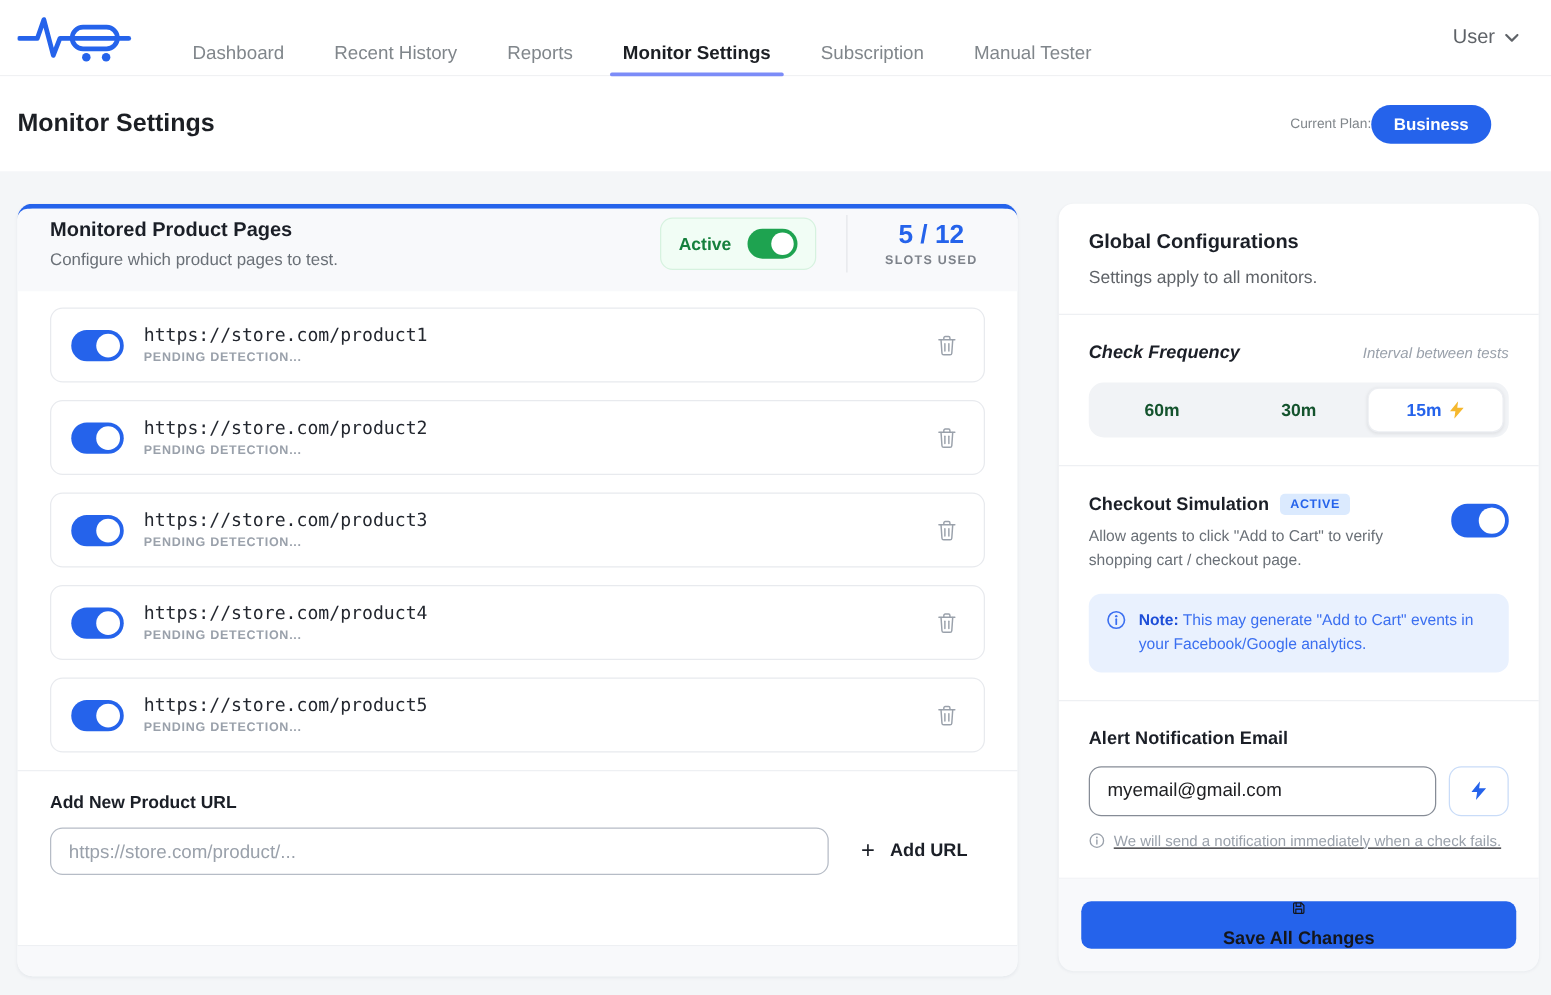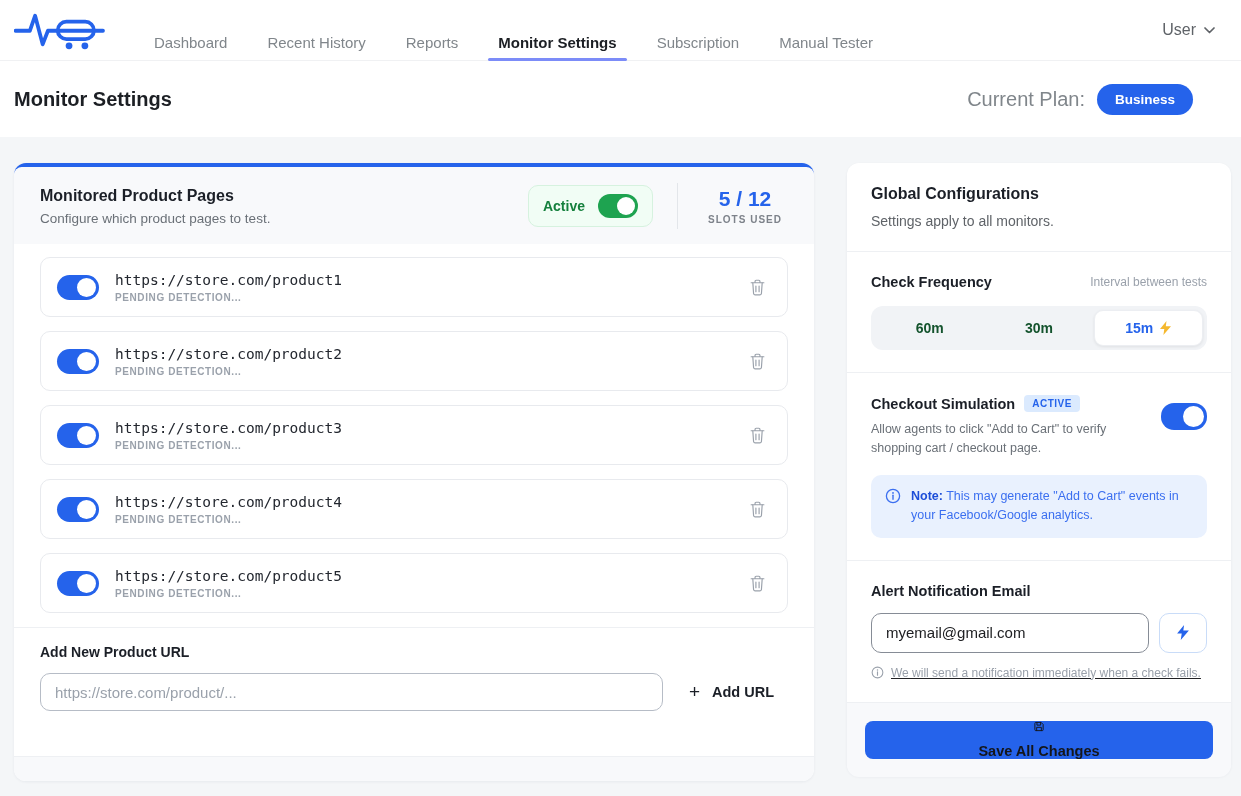--- a/index.html
+++ b/index.html
@@ -25,36 +25,36 @@
     height:3px; background:#7c8cf8; border-radius:2px;
   }
   .spacer { flex:1; }
   .user-menu { display:flex; align-items:center; gap:8px; color:#5f6368; font-size:16px; cursor:pointer; }
   
   .titlebar {
     height:76px; background:#fff; display:flex; align-items:center;
     padding:0 48px 0 14px;
   }
   .page-title { font-size:20px; font-weight:700; color:#1c1f24; }
-  .plan-label { font-size:20px; color:#80868b; margin-right:12px; }
+  .plan-label { font-size:11px; color:#80868b; }
   .plan-badge {
     background:#2563eb; color:#fff; font-size:13.5px; font-weight:600;
     padding:8px 18px; border-radius:17px; cursor:pointer;
   }
   
   .main { display:flex; align-items:flex-start; gap:33px; padding:26px 10px 0 14px; }
   .card {
     background:#fff; border-radius:12px; box-shadow:0 1px 3px rgba(20,30,60,.06);
     display:flex; flex-direction:column;
   }
   .card.left { width:800px; height:618px; border-top:4px solid #2563eb; }
   .card.right { width:384px; height:613px; }
   
   .mon-header {
-    background:#f8f9fb; border-radius:8px 8px 0 0; padding:16px 26px 15px;
+    background:#f8f9fb; border-radius:8px 8px 0 0; padding:5px 26px 15px;
     display:flex; align-items:center;
   }
   .mon-title { font-size:16px; font-weight:700; color:#1b1f27; }
   .mon-sub { font-size:13.5px; color:#6a7077; margin-top:6px; }
   .active-pill {
     display:flex; align-items:center; gap:13px; background:#f1fdf5;
     border:1px solid #d6f2df; border-radius:10px; padding:8px 14px; cursor:pointer;
   }
   .active-pill .lbl { font-size:14px; font-weight:700; color:#15803d; }
   .vdiv { width:1px; height:46px; background:#e3e6ea; margin:0 24px; }
@@ -91,21 +91,21 @@
     display:flex; align-items:center; gap:12px; background:none; border:none;
     font-size:14.5px; font-weight:700; color:#1b1f27; cursor:pointer;
     margin-left:26px; margin-right:14px; font-family:"Liberation Sans", sans-serif;
   }
   .add-btn .plus { font-size:19px; font-weight:400; }
   .mon-footer { margin-top:auto; height:25px; background:#f8f9fb; border-top:1px solid #eef0f3; border-radius:0 0 12px 12px; }
   
   .sec { padding:22px 24px; border-bottom:1px solid #eef0f3; }
   .gc-title { font-size:16px; font-weight:700; color:#1b1f27; }
   .gc-sub { font-size:14px; color:#5f6368; margin-top:10px; }
-  .row-between { display:flex; align-items:center; justify-content:space-between; }
+  .row-between { display:flex; align-items:center; justify-content:space-between;font-style:italic; }
   .sec-label { font-size:14.5px; font-weight:700; color:#1b1f27; }
   .sec-hint { font-size:12px; color:#9aa1ab; }
   .segmented {
     display:flex; background:#f1f3f6; border-radius:12px; padding:4px; margin-top:16px; height:44px;
   }
   .seg {
     flex:1; display:flex; align-items:center; justify-content:center; gap:7px;
     font-size:14px; font-weight:700; color:#14532d; border-radius:9px; cursor:pointer;
     border:1px solid transparent; background:none; font-family:"Liberation Sans", sans-serif;
   }

